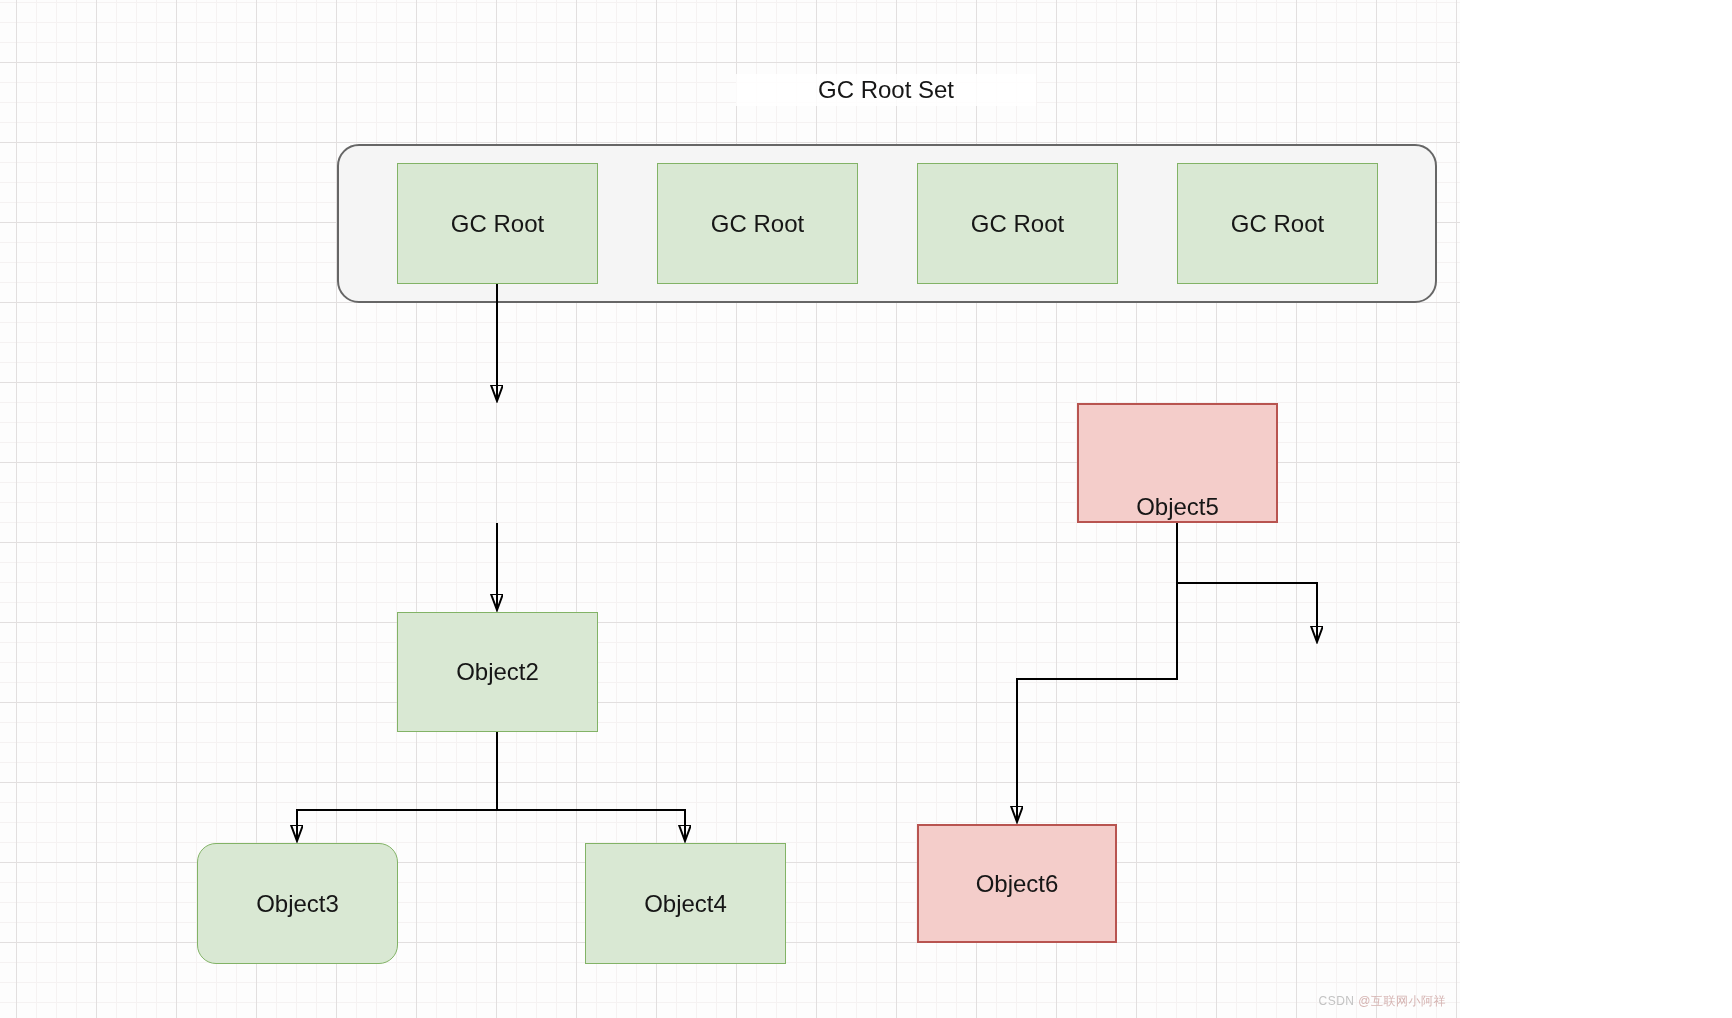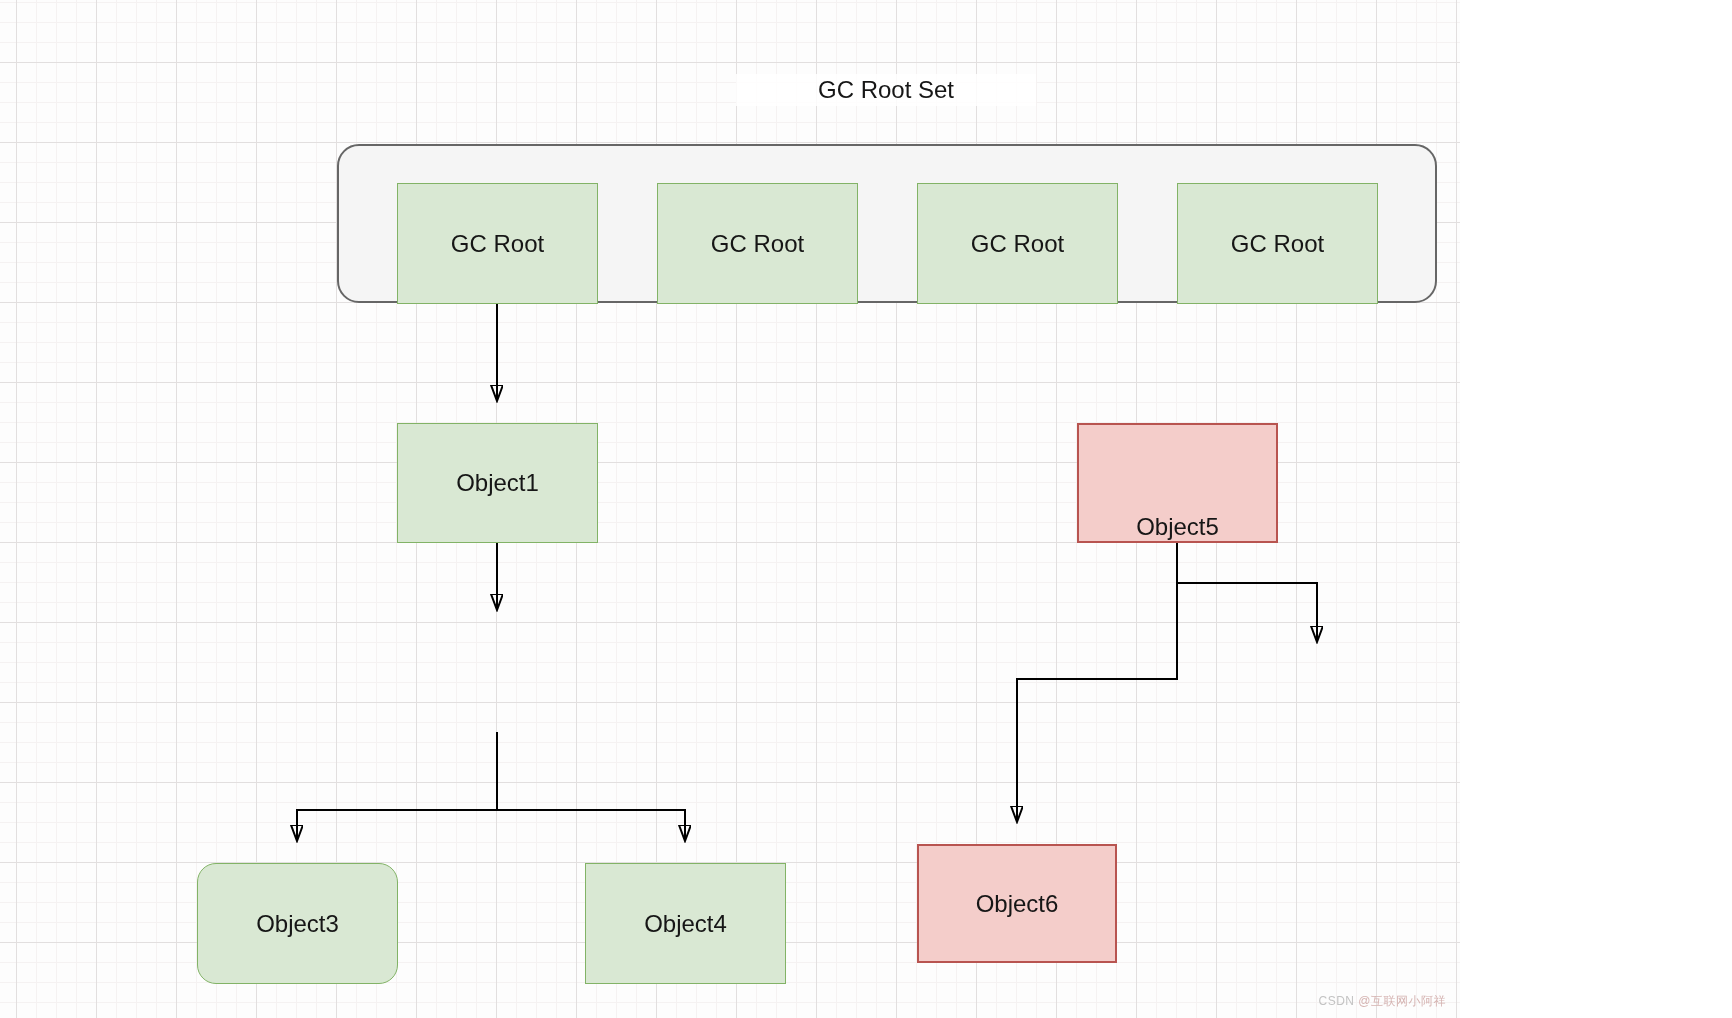--- a/index.html
+++ b/index.html
@@ -32,21 +32,20 @@
     background: #f5f5f5;
     border: 2px solid #666666;
     border-radius: 22px;
   }
   .node {
     position: absolute;
     box-sizing: border-box;
     display: flex; align-items: center; justify-content: center;
     font-size: 24px; color: #161616;
     text-align: center;
-    margin-top: 20px;
   }
   .node.reachable {
     background: #d9e8d3;
     border: 1.5px solid #82b366;
   }
   .node.unreachable {
     background: #f4cdca;
     border: 2px solid #b85450;
   }
   .edges-layer {
@@ -94,22 +93,22 @@
   <div class="node reachable" style="left:657px; top:163px; width:201px; height:121px;">
     <span>GC Root</span>
   </div>
   <div class="node reachable" style="left:917px; top:163px; width:201px; height:121px;">
     <span>GC Root</span>
   </div>
   <div class="node reachable" style="left:1177px; top:163px; width:201px; height:121px;">
     <span>GC Root</span>
   </div>
 
-  <div class="node reachable" style="left:397px; top:403px; width:201px; height:120px;">
-    <span>Object1</span>
+  <div class="node reachable" style="left:397px; top:612px; width:201px; height:120px;">
+    <span>Object2</span>
   </div>
   <div class="node reachable" style="left:197px; top:843px; width:201px; height:121px;border-radius:19px;">
     <span>Object3</span>
   </div>
   <div class="node reachable" style="left:585px; top:843px; width:201px; height:121px;">
     <span>Object4</span>
   </div>
 
   <div class="node unreachable" style="left:1077px; top:403px; width:201px; height:120px;align-items:flex-end;">
     <span>Object5</span>

